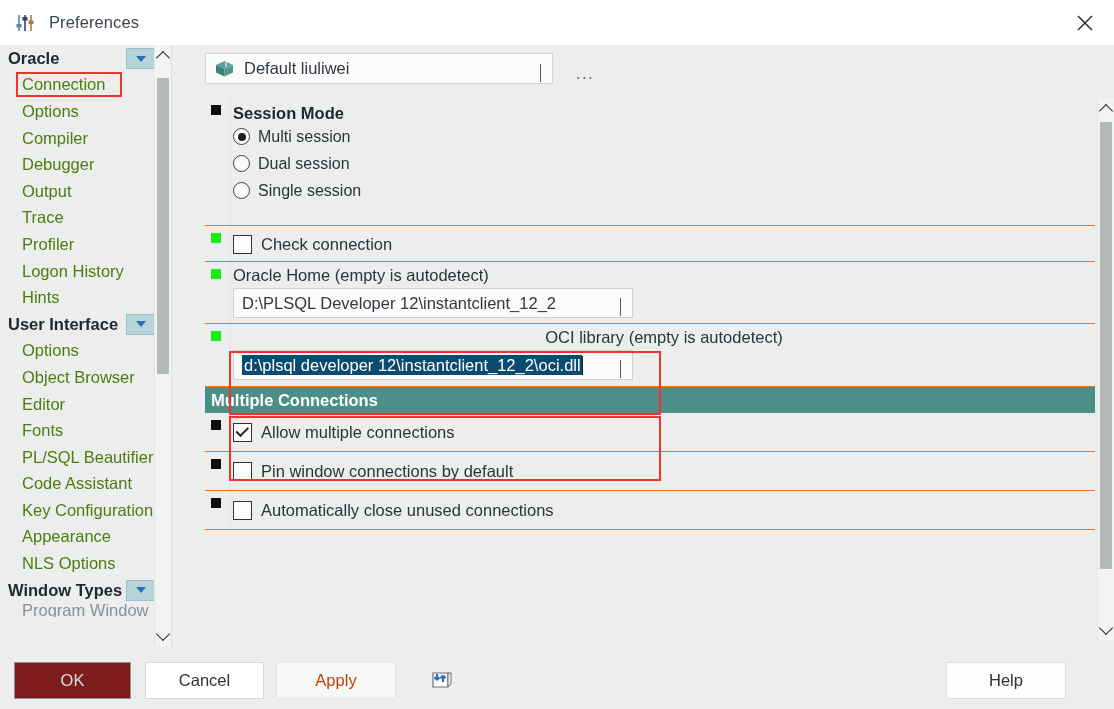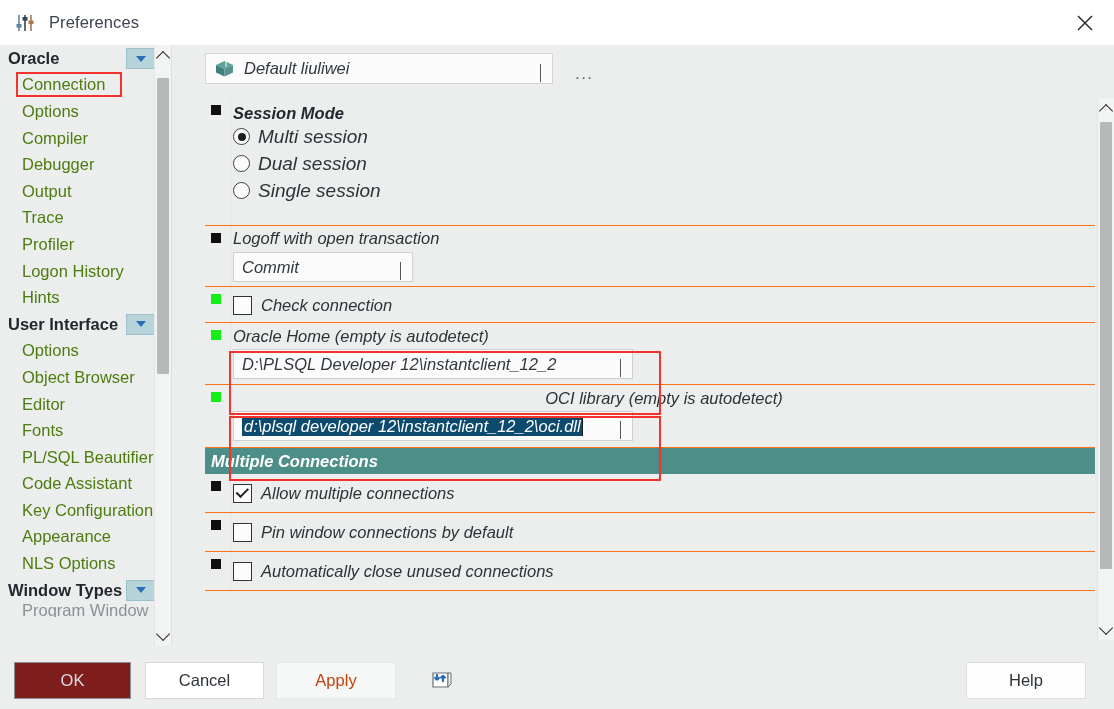--- a/index.html
+++ b/index.html
@@ -130,21 +130,20 @@
     cursor: pointer;
   }
   .sb-thumb.left-thumb { top: 33px; height: 296px; }
 
   
   .main {
     position: absolute; left: 172px; top: 45px;
     width: 942px; height: 601px;
     background: #eceded;
     box-sizing: border-box;
-    font-style: italic;
   }
   .combo-bar {
     position: absolute; left: 33px; top: 8px;
     width: 400px; height: 31px;
   }
   .combo {
     position: relative;
     width: 348px; height: 31px;
     background: #fbfbfb;
     border: 1px solid #d2d4d5;
@@ -220,21 +219,21 @@
     border-radius: 50%;
     box-sizing: border-box;
     display: flex; align-items: center; justify-content: center;
     background: #fbfbfb;
     flex: none;
   }
   .radio .dot {
     width: 8px; height: 8px; border-radius: 50%;
     background: #1b1f24;
   }
-  .radio-label { margin-left: 8px; font-size: 19px; color: #2d3338; }
+  .radio-label { margin-left: 8px; font-size: 16px; color: #2d3338; }
 
   .label-line { font-size: 16.5px; color: #2d3338; }
 
   .dd {
     position: relative;
     height: 30px;
     background: #fbfbfb;
     border: 1px solid #ccd0d1;
     box-sizing: border-box;
     display: flex; align-items: center;
@@ -336,21 +335,21 @@
     border: 1px solid #d6d8da;
   }
   .btn.apply {
     left: 276px; top: 662px;
     width: 120px;
     background: #f6f7f7;
     color: #c2410c;
     border: 1px solid #e6e8e9;
   }
   .btn.help {
-    left: 966px; top: 662px;
+    left: 946px; top: 662px;
     width: 120px;
     background: #fdfdfd;
     color: #2d3338;
     border: 1px solid #dcdedf;
   }
   .impexp-btn {
     position: absolute; left: 425px; top: 663px;
     width: 34px; height: 34px;
     display: flex; align-items: center; justify-content: center;
     cursor: pointer;
@@ -505,29 +504,20 @@
         <div class="radio-line">
           <span class="radio"></span>
           <span class="radio-label">Dual session</span>
         </div>
         <div class="radio-line">
           <span class="radio"></span>
           <span class="radio-label">Single session</span>
         </div>
       </div>
 
-      <div class="srow" style="height:61px;padding-top:3px;">
-        <span class="marker black"></span>
-        <span class="sep-left"></span>
-        <div class="label-line">Logoff with open transaction</div>
-        <div class="dd w180" style="margin-top:4px;">
-          <span class="dd-text">Commit</span>
-          <span class="dd-chev"><span class="chev-sm"></span></span>
-        </div>
-      </div>
 
       <div class="srow" style="height:36px;padding-top:3px;">
         <span class="marker green"></span>
         <span class="sep-left"></span>
         <div class="cb-line">
           <span class="cb"></span>
           <span class="cb-label">Check connection</span>
         </div>
       </div>
 

